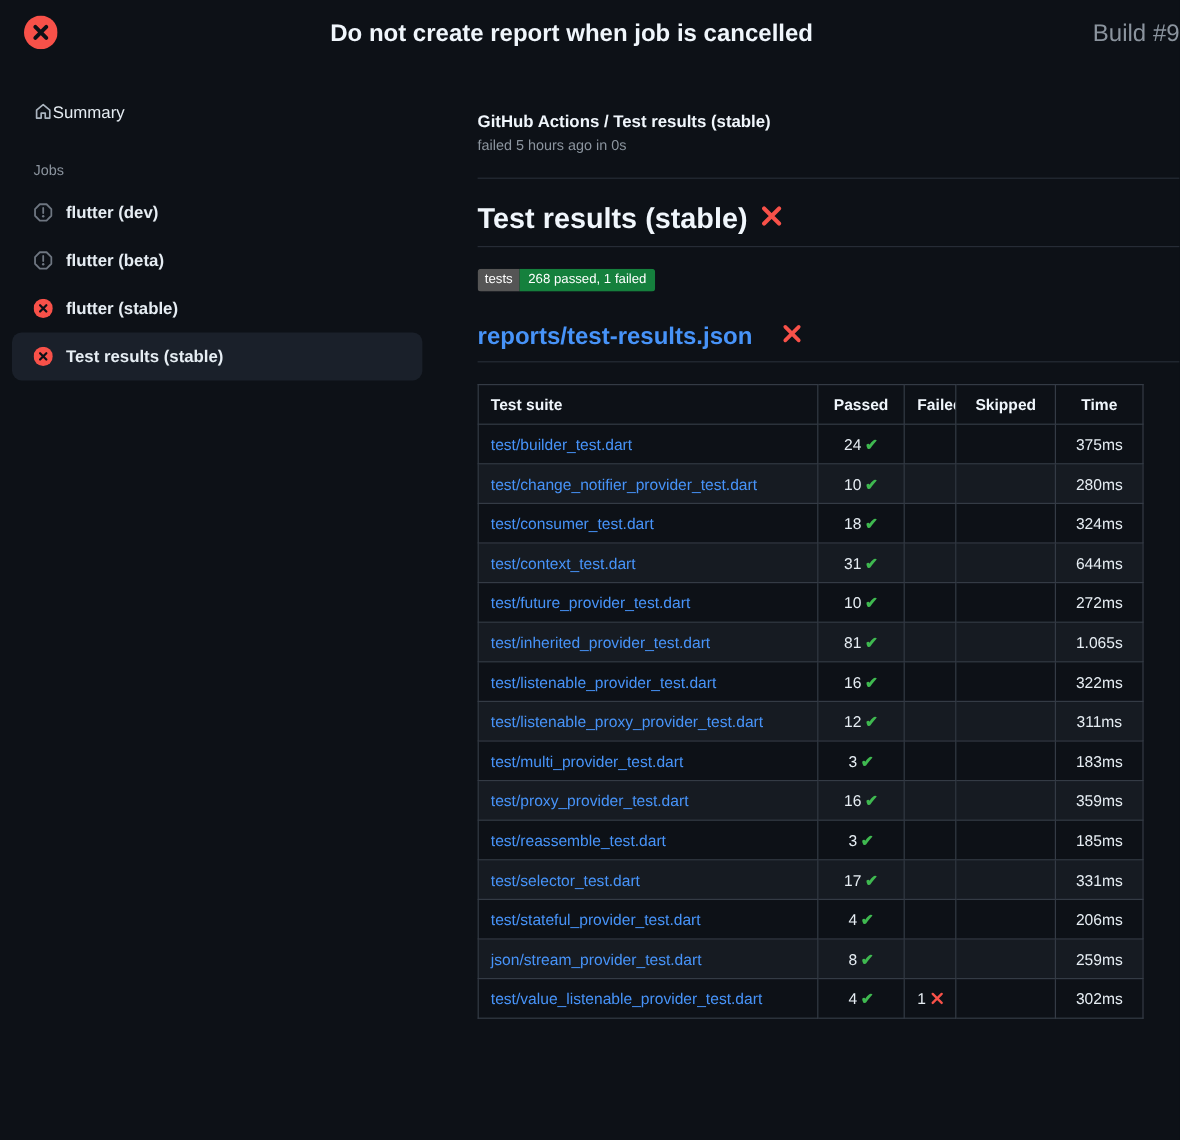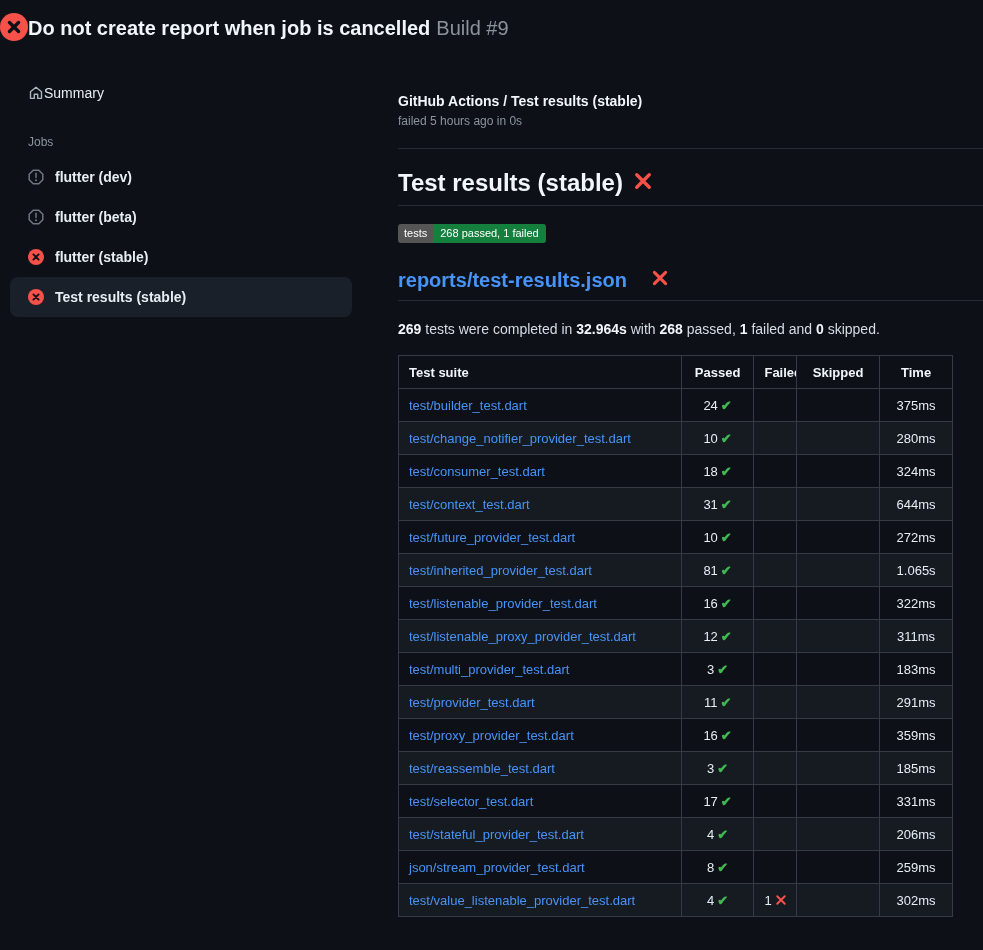--- a/index.html
+++ b/index.html
@@ -7,21 +7,21 @@
     --muted:#8b949e; --border:#343b45; --hr:#262c36; --link:#4793f8;
     --red:#f85149; --green:#3fb950; --sel:#1a202a;
   }
   *{box-sizing:border-box;}
   html,body{margin:0;padding:0;}
   body{
     width:983px;height:950px;overflow:hidden;
     background:var(--bg);color:var(--fg);
     font-family:"Liberation Sans",sans-serif;font-size:14px;
   }
-  .app-header{display:flex;align-items:center;height:56px;}
+  .app-header{display:flex;align-items:center;height:56px;padding-left:20px;gap:13px;justify-content:space-between;}
   .app-header .title{font-size:20px;font-weight:bold;color:var(--fg-bright);white-space:nowrap;}
   .app-header .build{font-size:20px;font-weight:normal;color:var(--muted);margin-left:6px;}
   .layout{display:flex;align-items:flex-start;}
   .sidebar{width:398px;flex:none;padding-top:24px;}
   .summary-row{height:26px;margin:0 46px 0 10px;padding:0 18px;display:flex;align-items:center;border-radius:6px;cursor:pointer;}
   .summary-row .label{font-size:14px;color:var(--fg);}
   .jobs-heading{margin:29px 0 0 28px;font-size:12px;line-height:14px;color:var(--muted);}
   .jobs-list{margin-top:8px;}
   .job-item{height:40px;margin:0 46px 0 10px;padding:0 18px;display:flex;align-items:center;gap:11px;border-radius:8px;cursor:pointer;}
   .job-item.selected{background:var(--sel);}
@@ -140,21 +140,20 @@
 
     <h2 class="report-heading">
       <span class="link-text">reports/test-results.json</span>
       <span class="hx">
         <svg width="18" height="18" viewBox="0 0 16 16">
             <path d="M3 3 13 13 M13 3 3 13" stroke="#f85149" stroke-width="2.7" stroke-linecap="round" fill="none"></path>
           </svg>
       </span>
     </h2>
 
-    <p class="summary-line" id="summary-line"><b>269</b><span> tests were completed in </span><b>32.964s</b><span> with </span><b>268</b><span> passed, </span><b>1</b><span> failed and </span><b>0</b><span> skipped.</span></p>
 
     <table class="results">
       <thead>
         <tr>
           <th class="col-suite">Test suite</th>
           <th class="col-passed">Passed</th>
           <th class="col-failed">Failed</th>
           <th class="col-skipped">Skipped</th>
           <th class="col-time">Time</th>
         </tr>
@@ -217,27 +216,20 @@
             <td class="col-time">311ms</td>
           </tr>
           <tr>
             <td class="col-suite"><a href="#">test/multi_provider_test.dart</a></td>
             <td class="col-passed"><span class="num-val">3</span><span class="check-mark">✔</span></td>
             <td class="col-failed"></td>
             <td class="col-skipped"></td>
             <td class="col-time">183ms</td>
           </tr>
           <tr>
-            <td class="col-suite"><a href="#">test/provider_test.dart</a></td>
-            <td class="col-passed"><span class="num-val">11</span><span class="check-mark">✔</span></td>
-            <td class="col-failed"></td>
-            <td class="col-skipped"></td>
-            <td class="col-time">291ms</td>
-          </tr>
-          <tr>
             <td class="col-suite"><a href="#">test/proxy_provider_test.dart</a></td>
             <td class="col-passed"><span class="num-val">16</span><span class="check-mark">✔</span></td>
             <td class="col-failed"></td>
             <td class="col-skipped"></td>
             <td class="col-time">359ms</td>
           </tr>
           <tr>
             <td class="col-suite"><a href="#">test/reassemble_test.dart</a></td>
             <td class="col-passed"><span class="num-val">3</span><span class="check-mark">✔</span></td>
             <td class="col-failed"></td>

